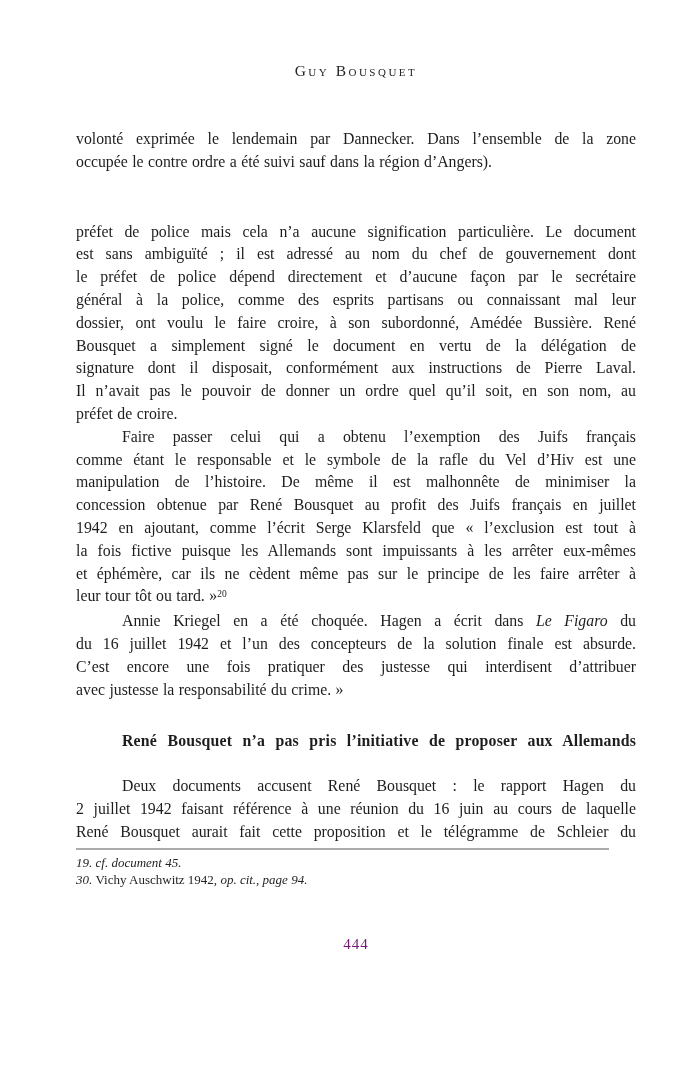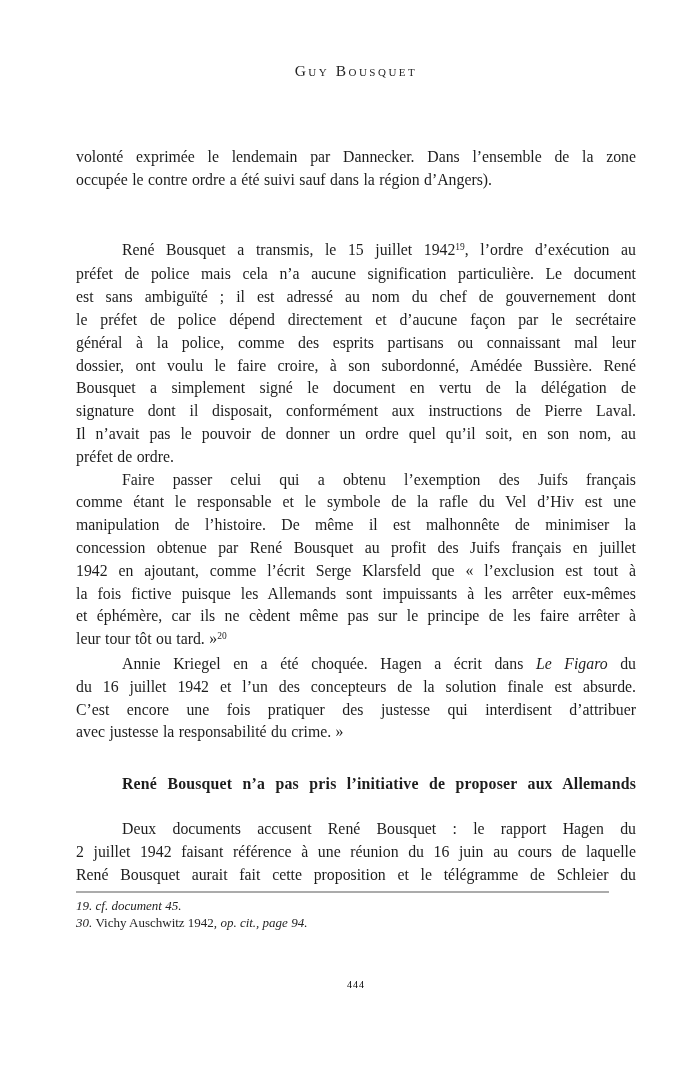--- a/index.html
+++ b/index.html
@@ -25,21 +25,21 @@
     font-variant: small-caps;
     letter-spacing: 2.5px;
     font-size: 15.5px;
     color: #242424;
   }
   .para {
     font-size: 15.8px;
     line-height: 22.8px;
     word-spacing: 0.5px;
   }
-  .para[data-pname="continuation"]   { margin-top: 65px; }
+  .para[data-pname="continuation"]   { margin-top: 47px; }
   .para[data-pname="transmission"]   { margin-top: 47px; }
   .para[data-pname="heading"]        { margin-top: 28px; line-height: 23px; }
   .para[data-pname="deux-documents"] { margin-top: 23px; }
   .para.bold { font-weight: bold; letter-spacing: 0.2px; }
   .line { text-align: justify; text-align-last: left; }
   .line.j { text-align-last: justify; }
   .line.indent { text-indent: 46px; }
   .sup { font-size: 0.6em; position: relative; top: -0.5em; }
   .italic { font-style: italic; }
   .fn-rule {
@@ -51,47 +51,46 @@
   .footnotes {
     margin-top: 4px;
     font-size: 13px;
     line-height: 17.5px;
     color: #242424;
   }
   .fn-line { text-align: left; }
   .page-number {
     margin-top: 47px;
     text-align: center;
-    font-size: 10px;
+    font-size: 15px;
     letter-spacing: 1px;
-    color: #000000;
+    color: #701a75;
   }
 </style>
 </head>
 <body>
 
 <div class="page">
   <div class="content">
     <div class="running-header">Guy Bousquet</div>
     <div id="paras">
         <div class="para" data-pname="continuation">
           <div class="line j"><span>volonté exprimée le lendemain par Dannecker. Dans l’ensemble de la zone</span></div>
           <div class="line"><span>occupée le contre ordre a été suivi sauf dans la région d’Angers).</span></div>
         </div>
         <div class="para" data-pname="transmission">
-          <div class="line j indent"><span>René Bousquet a transmis, le 15 juillet 1942</span><span class="sup">19</span><span>, l’ordre d’exécution au</span></div>
           <div class="line j"><span>préfet de police mais cela n’a aucune signification particulière. Le document</span></div>
           <div class="line j"><span>est sans ambiguïté ; il est adressé au nom du chef de gouvernement dont</span></div>
           <div class="line j"><span>le préfet de police dépend directement et d’aucune façon par le secrétaire</span></div>
           <div class="line j"><span>général à la police, comme des esprits partisans ou connaissant mal leur</span></div>
           <div class="line j"><span>dossier, ont voulu le faire croire, à son subordonné, Amédée Bussière. René</span></div>
           <div class="line j"><span>Bousquet a simplement signé le document en vertu de la délégation de</span></div>
           <div class="line j"><span>signature dont il disposait, conformément aux instructions de Pierre Laval.</span></div>
           <div class="line j"><span>Il n’avait pas le pouvoir de donner un ordre quel qu’il soit, en son nom, au</span></div>
-          <div class="line"><span>préfet de ordre.</span></div>
+          <div class="line"><span>préfet de croire.</span></div>
         </div>
         <div class="para" data-pname="faire-passer">
           <div class="line j indent"><span>Faire passer celui qui a obtenu l’exemption des Juifs français</span></div>
           <div class="line j"><span>comme étant le responsable et le symbole de la rafle du Vel d’Hiv est une</span></div>
           <div class="line j"><span>manipulation de l’histoire. De même il est malhonnête de minimiser la</span></div>
           <div class="line j"><span>concession obtenue par René Bousquet au profit des Juifs français en juillet</span></div>
           <div class="line j"><span>1942 en ajoutant, comme l’écrit Serge Klarsfeld que « l’exclusion est tout à</span></div>
           <div class="line j"><span>la fois fictive puisque les Allemands sont impuissants à les arrêter eux-mêmes</span></div>
           <div class="line j"><span>et éphémère, car ils ne cèdent même pas sur le principe de les faire arrêter à</span></div>
           <div class="line"><span>leur tour tôt ou tard. »</span><span class="sup">20</span></div>

